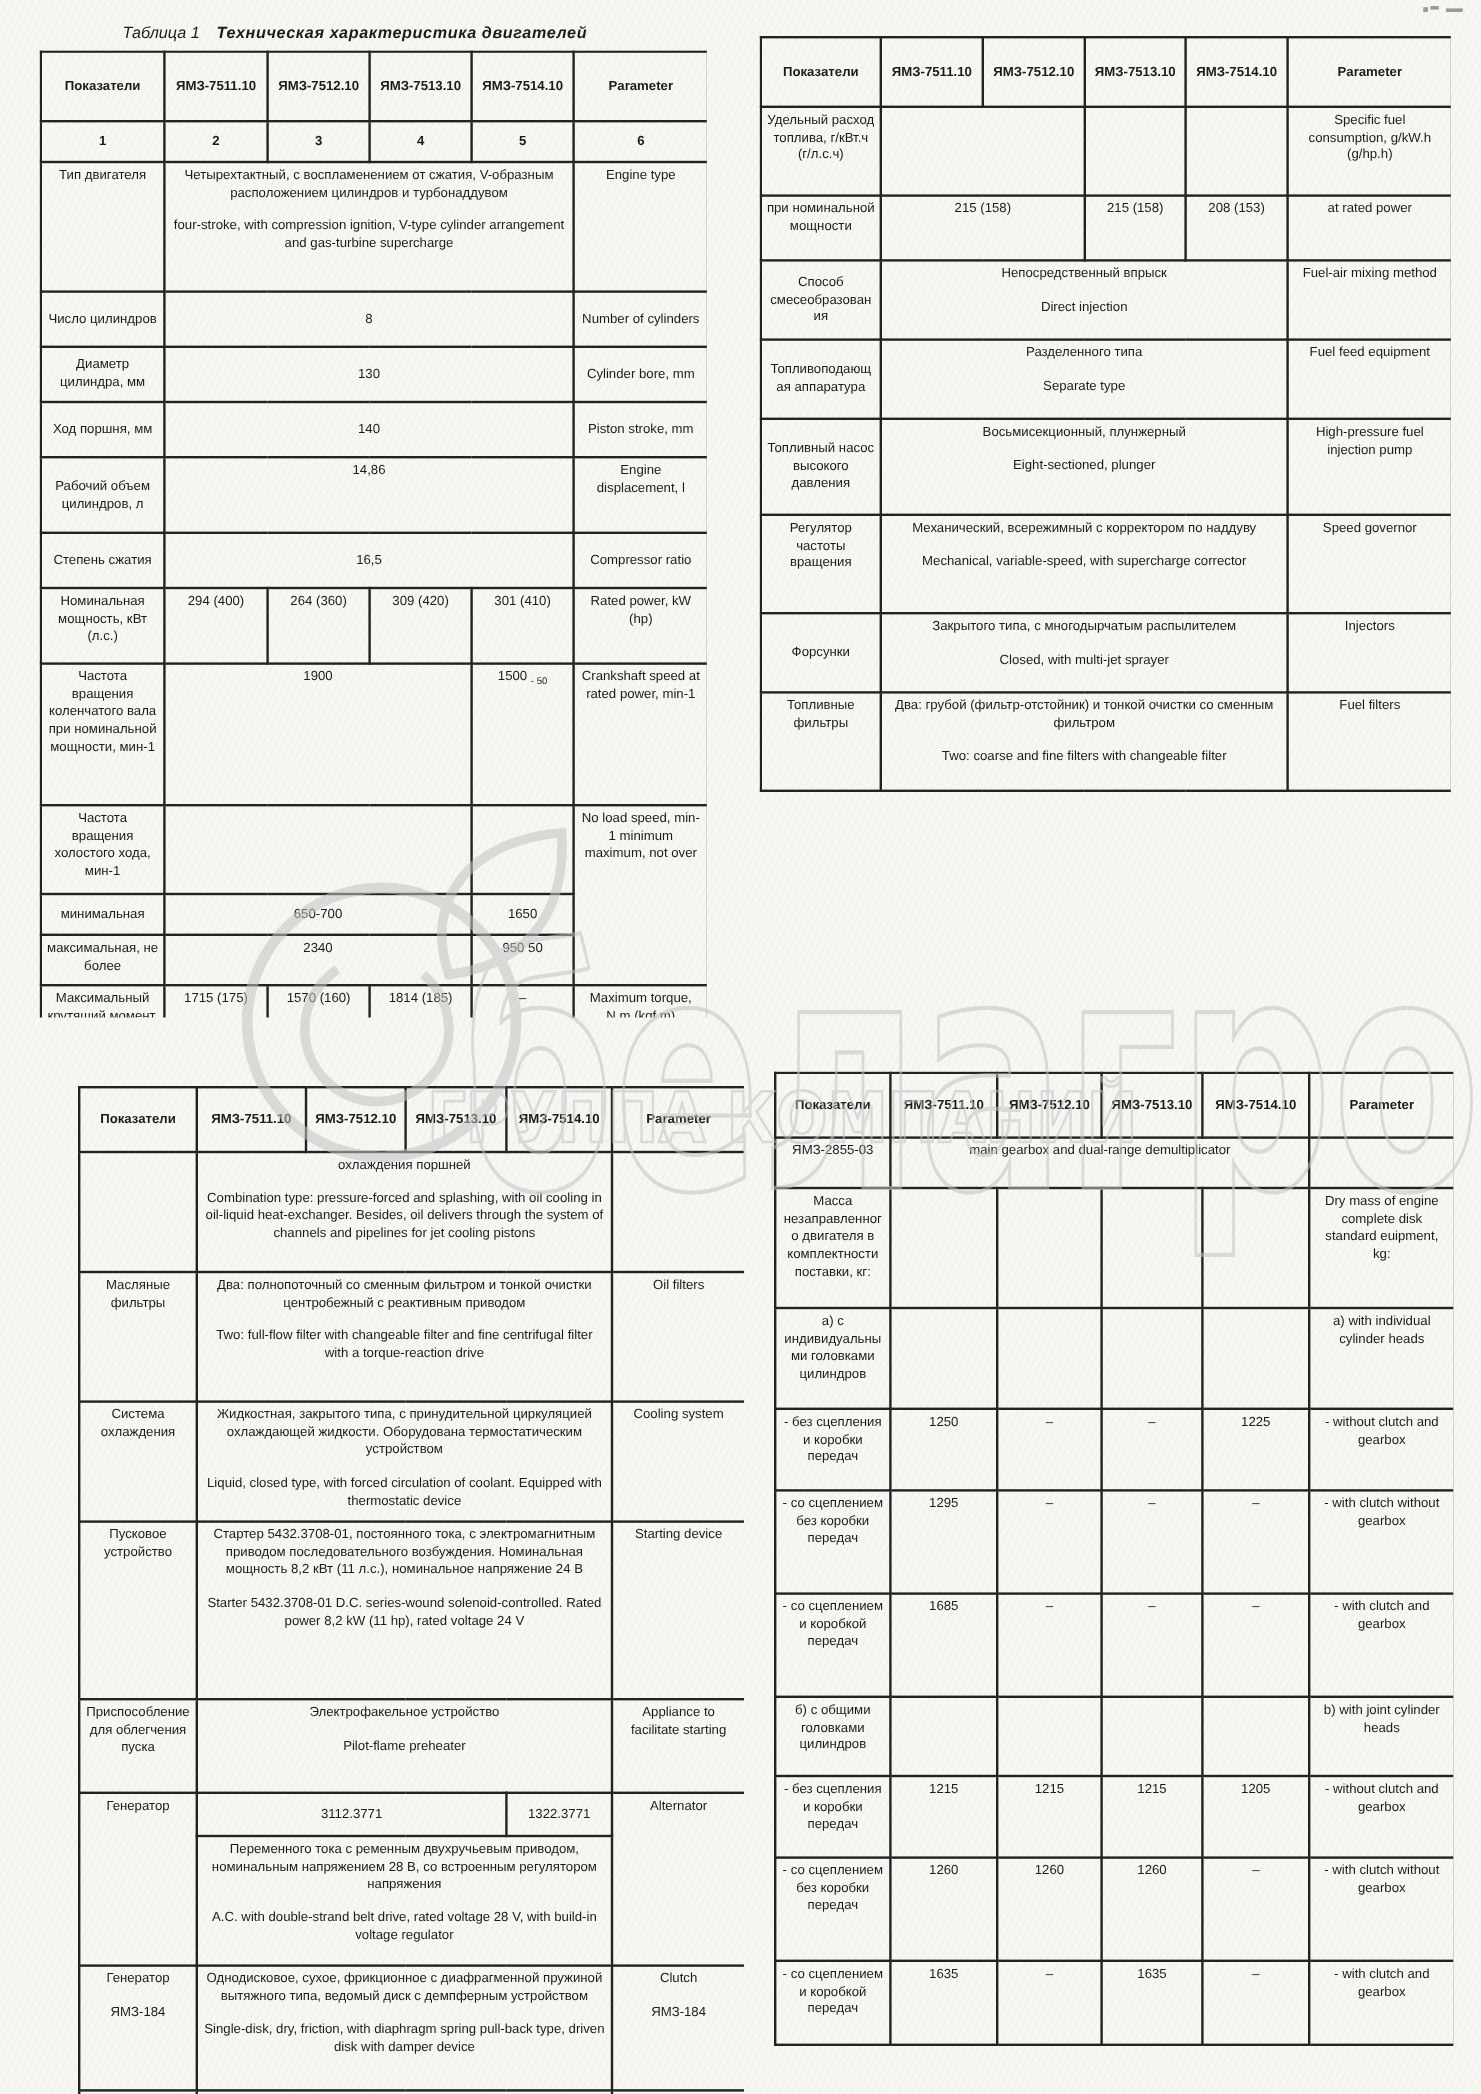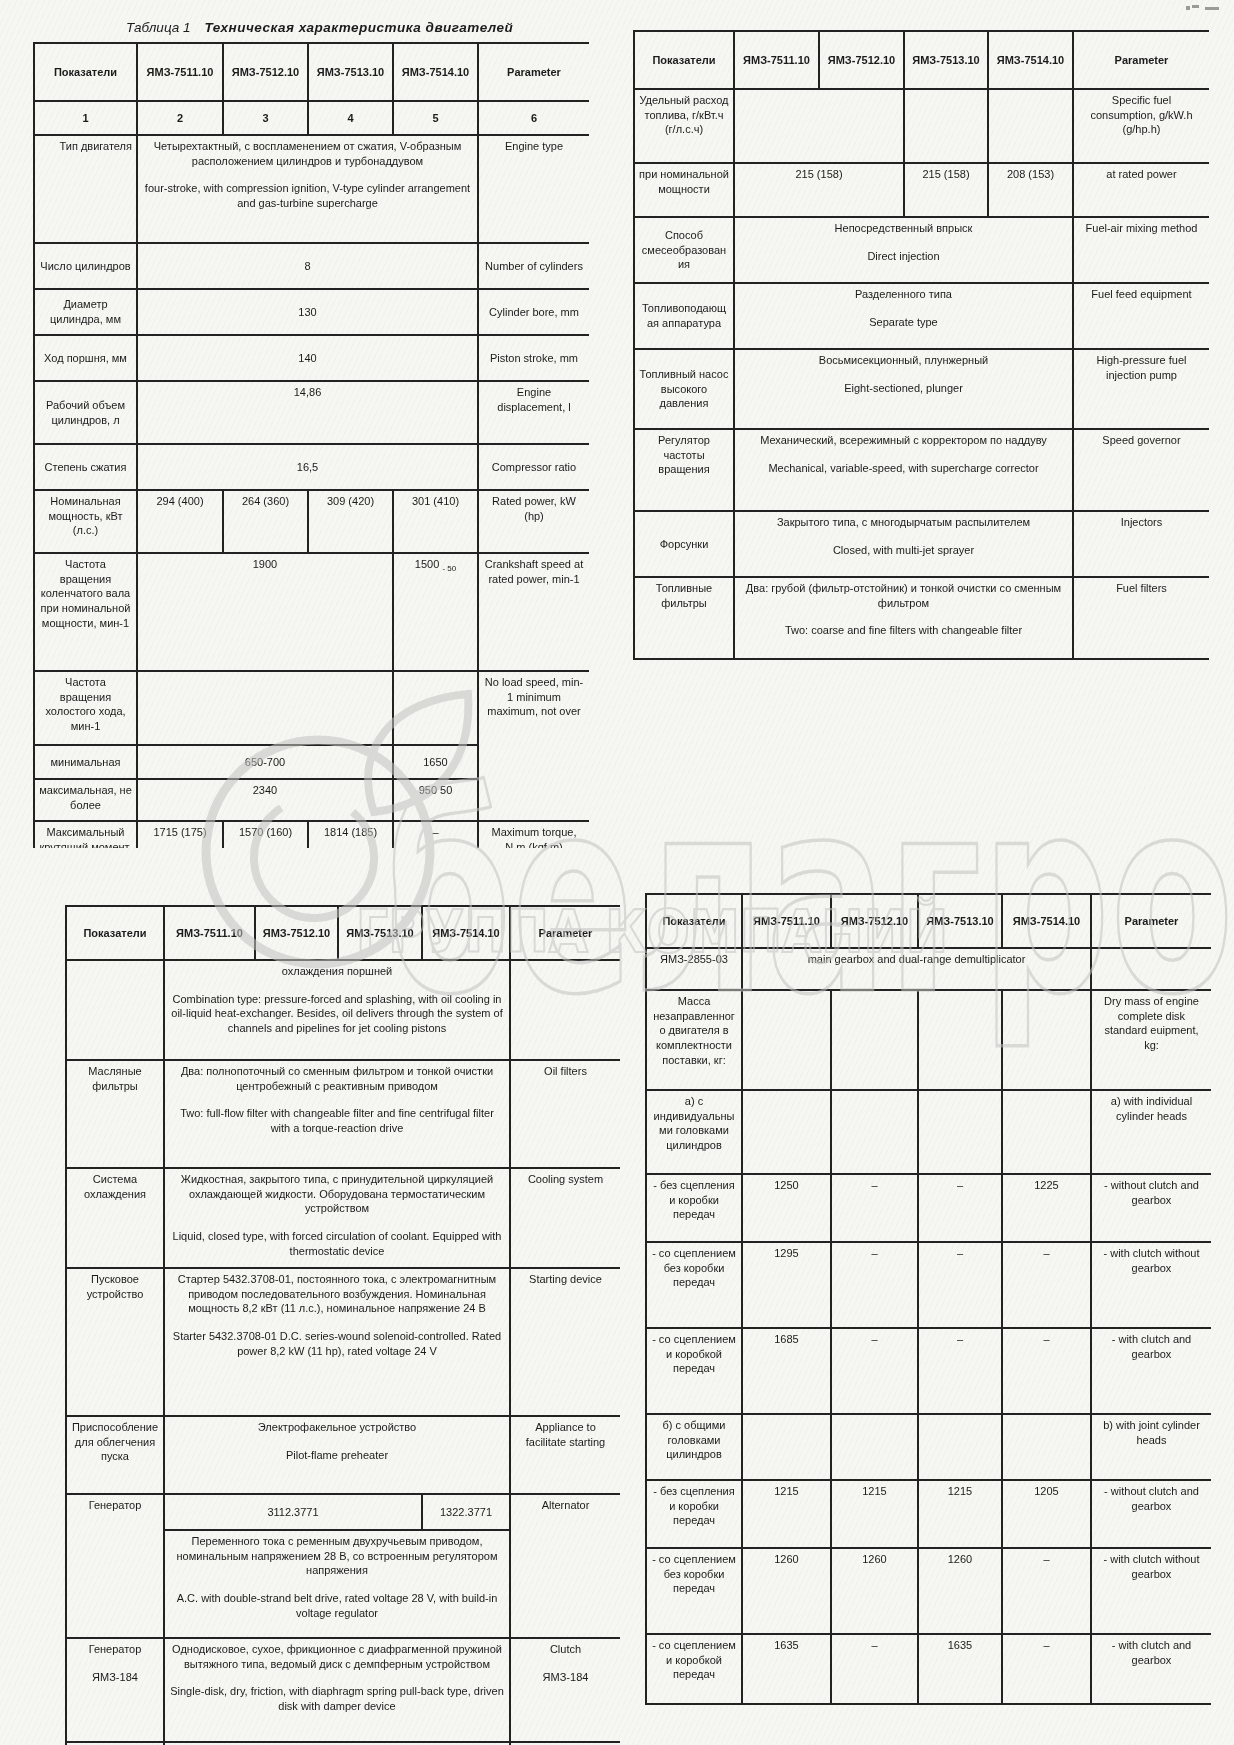--- a/index.html
+++ b/index.html
@@ -1,40 +1,40 @@
 <!DOCTYPE html>
 <html><head>
 <meta charset="utf-8">
 <style>
   html,body{margin:0;padding:0}
   body{width:1234px;height:1745px;position:relative;overflow:hidden;
        background:#f6f6f3;color:#1b1b1b;
        font-family:"Liberation Sans","DejaVu Sans",sans-serif}
   body::before{content:"";position:absolute;inset:0;z-index:0;pointer-events:none;
        background:repeating-linear-gradient(115deg,rgba(110,110,100,.045) 0 1px,transparent 1px 5px)}
-  .title{position:absolute;left:126px;top:20px;z-index:2;font-size:13.5px;font-style:italic;white-space:nowrap}
+  .title{position:absolute;left:102px;top:20px;z-index:2;font-size:13.5px;font-style:italic;white-space:nowrap}
   .title .t2{font-weight:bold;margin-left:14px;letter-spacing:.5px}
   .corner{position:absolute;left:1186px;top:5px;z-index:2}
   .corner i{display:inline-block;background:#9a9a98;vertical-align:top}
   .corner .c1{width:4px;height:4px;margin-right:2px;margin-top:1px}
   .corner .c2{width:7px;height:3px;margin-right:6px}
   .corner .c3{width:14px;height:3px;margin-top:2px}
   .quad{position:absolute;overflow:hidden;z-index:1}
   #q-tl{left:33px;top:42px;width:556px;height:806px}
   #q-tr{left:633px;top:30px;width:576px;height:840px}
   #q-bl{left:65px;top:905px;width:555px;height:840px}
   #q-br{left:645px;top:893px;width:566px}
   table{border-collapse:collapse;table-layout:fixed;width:100%}
   td{border:2px solid #222;padding:3px 4px;font-size:11px;line-height:1.33;
      text-align:center;vertical-align:middle;word-wrap:break-word;overflow:hidden}
   tr.nb>td{border-top:none}
   .hrow td{font-weight:bold}
   .b{font-weight:bold}
   .vt{vertical-align:top}
-  .lt{text-align:right}
+  .lt{text-align:center}
   .p{margin:0}
   .p+.p{margin-top:13px}
   .sub{font-size:8px;vertical-align:sub}
   .h26>td{height:26px}.h28>td{height:28px}.h34>td{height:34px}.h38>td{height:38px}
   .h46>td{height:46px}.h50>td{height:50px}.h55>td{height:55px}.h58>td{height:58px}
   .h60>td{height:60px}.h62>td{height:62px}.h66>td{height:66px}.h70>td{height:70px}
   .h72>td{height:72px}.h74>td{height:74px}.h76>td{height:76px}.h78>td{height:78px}
   .h92>td{height:92px}.h96>td{height:96px}.h100>td{height:100px}.h110>td{height:110px}
   .h118>td{height:118px}.h140>td{height:140px}
   .wm{position:absolute;left:0;top:0;z-index:6;pointer-events:none}

